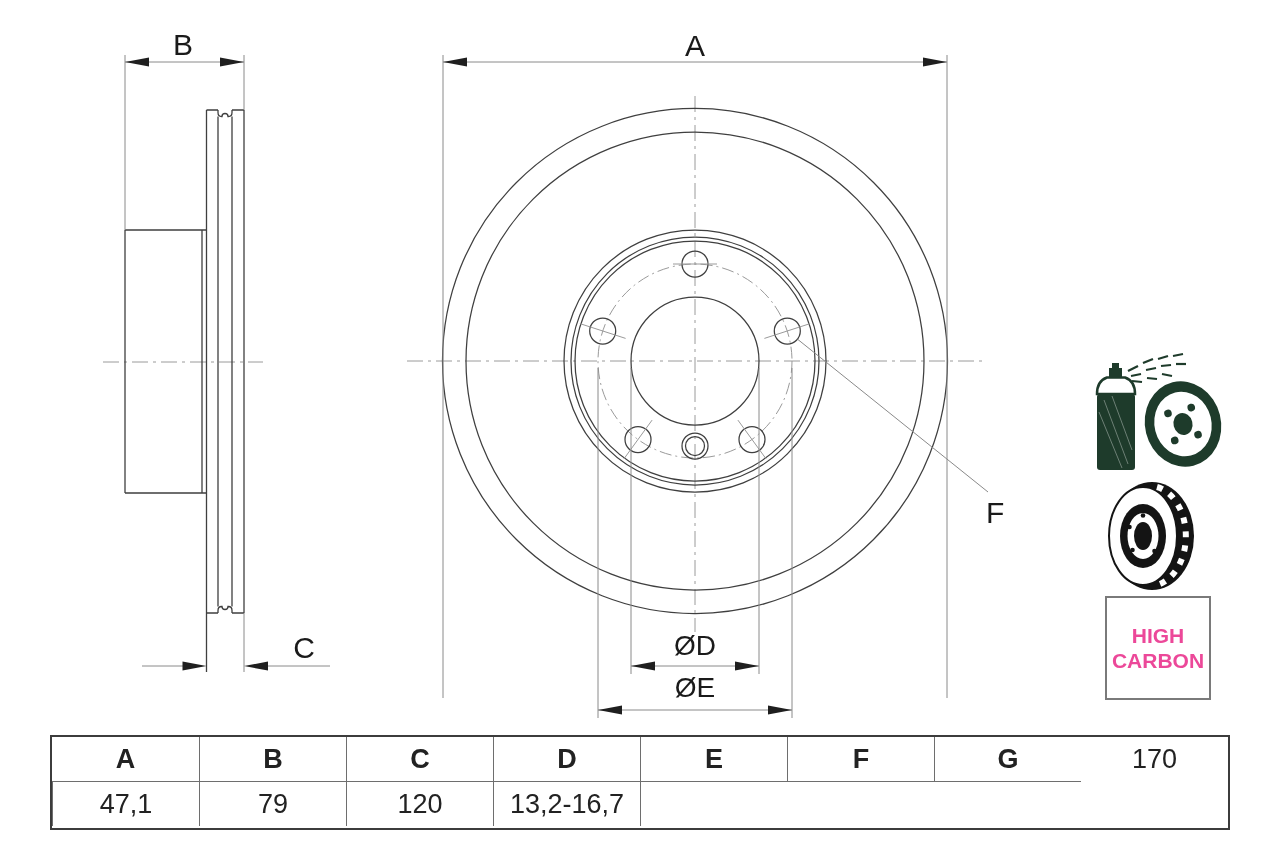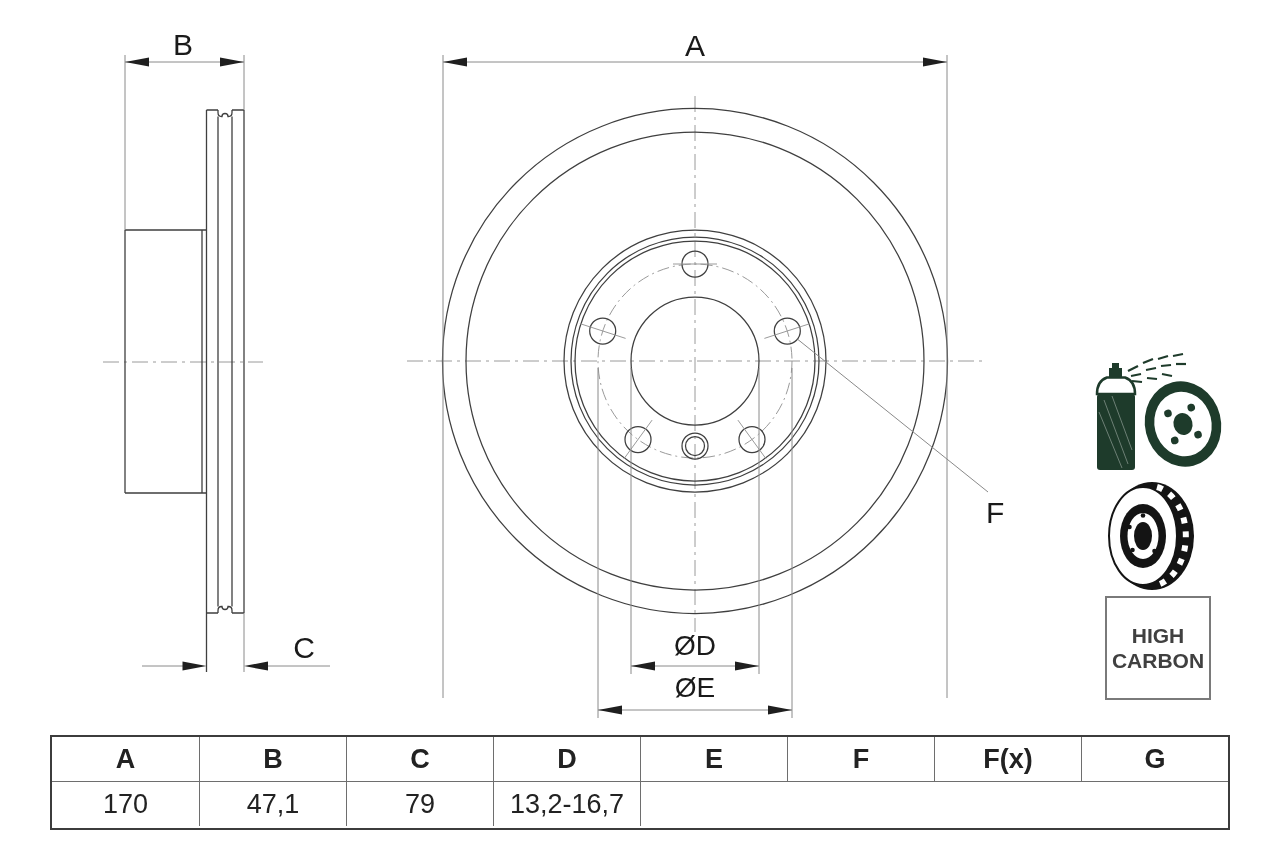--- a/index.html
+++ b/index.html
@@ -16,21 +16,21 @@
     grid-template-rows:45px 44px;}
   .tbl .cell{display:flex;align-items:center;justify-content:center;color:#222;
     border-left:1px solid #6e6e6e;font-size:27px;}
   .tbl .cell.c0{border-left:none;}
   .tbl .hdr{font-weight:bold;border-bottom:1px solid #6e6e6e;}
 
   
   .badge{position:absolute;left:1105px;top:596px;width:102px;height:100px;background:#fff;
     border:2px solid #7a7a7a;display:flex;flex-direction:column;align-items:center;
     justify-content:center;}
-  .badge div{font-weight:bold;font-size:21px;line-height:25px;color:#404040;}
+  .badge div{font-weight:bold;font-size:21px;line-height:25px;color:#ec4899;}
 </style>
 </head>
 <body>
 
 <div id="stage">
 
 <svg width="1280" height="853" viewBox="0 0 1280 853">
 
   <g stroke="#9a9a9a" stroke-width="1" fill="none" stroke-dasharray="16 5 3 5">
     <path d="M103,362 H263"></path>
@@ -186,22 +186,22 @@
   <div>CARBON</div>
 </div>
 
 <div class="tbl">
   <div class="cell hdr c0">A</div>
   <div class="cell hdr">B</div>
   <div class="cell hdr">C</div>
   <div class="cell hdr">D</div>
   <div class="cell hdr">E</div>
   <div class="cell hdr">F</div>
-  <div class="cell hdr">F(x)</div>
   <div class="cell hdr">G</div>
   <div class="cell c0">170</div>
   <div class="cell">47,1</div>
   <div class="cell">79</div>
+  <div class="cell">120</div>
   <div class="cell">13,2-16,7</div>
   <div class="cell"></div>
 </div>
 
 </div>
 
 </body></html>

